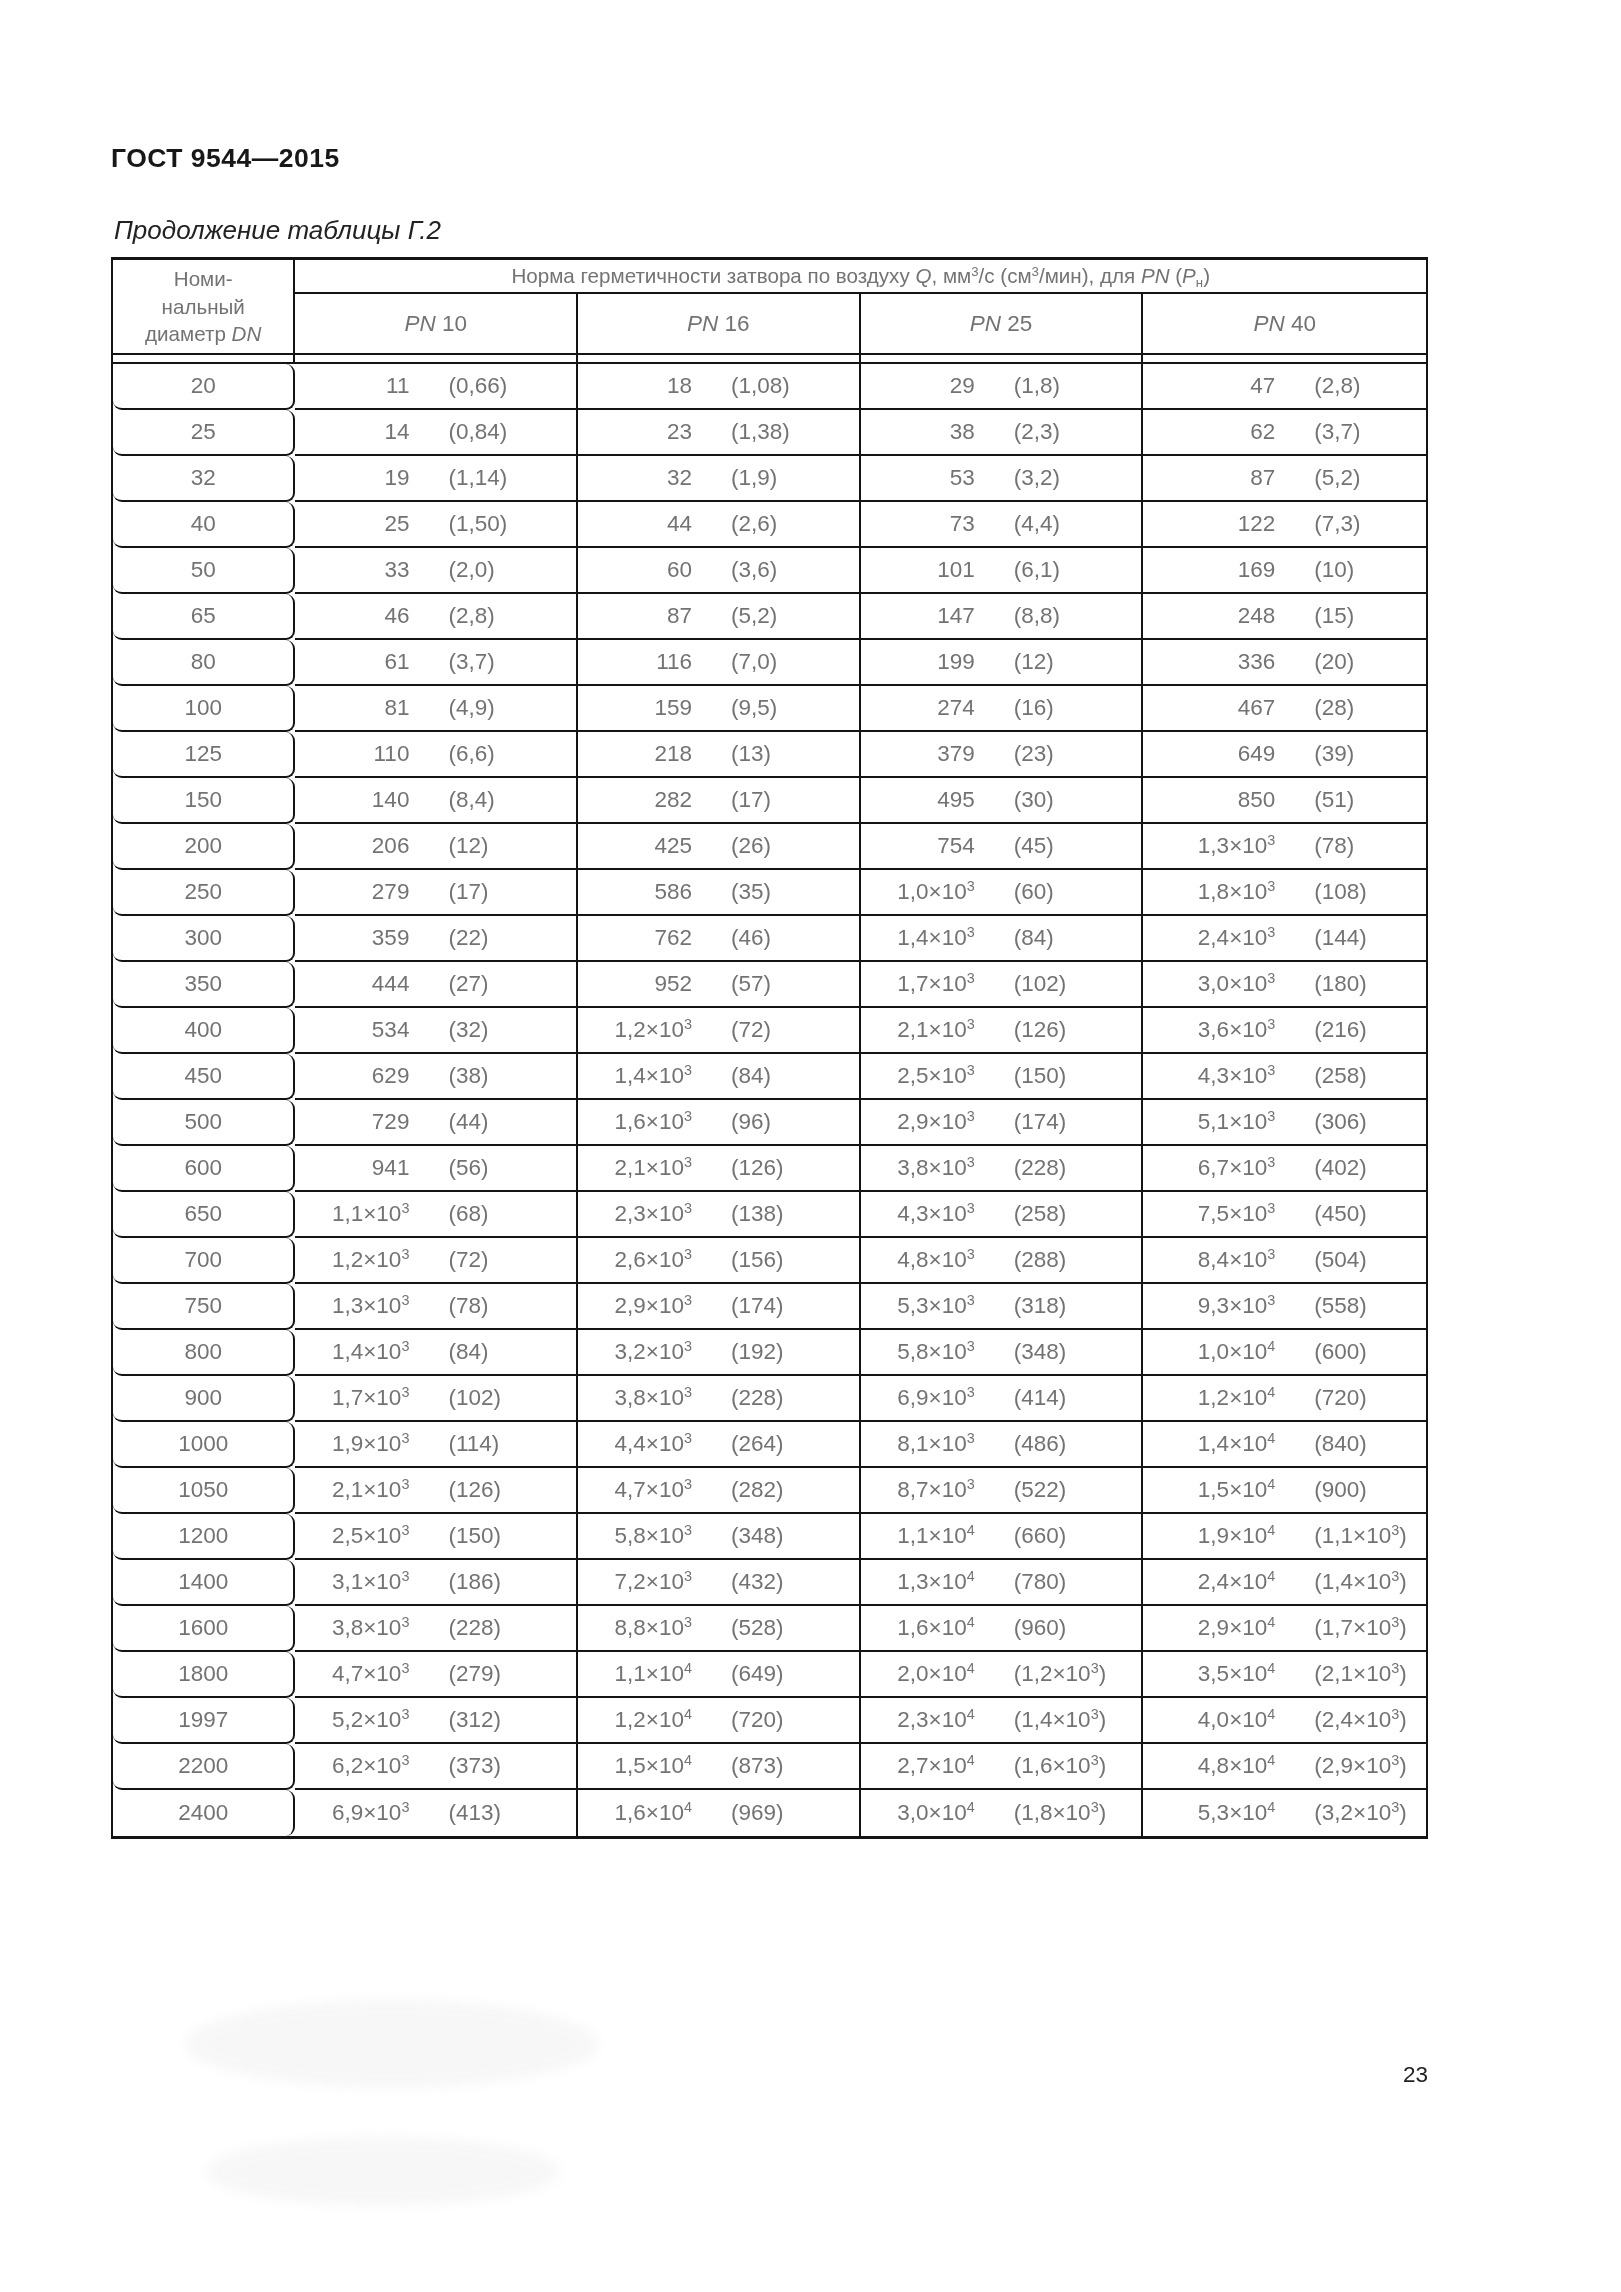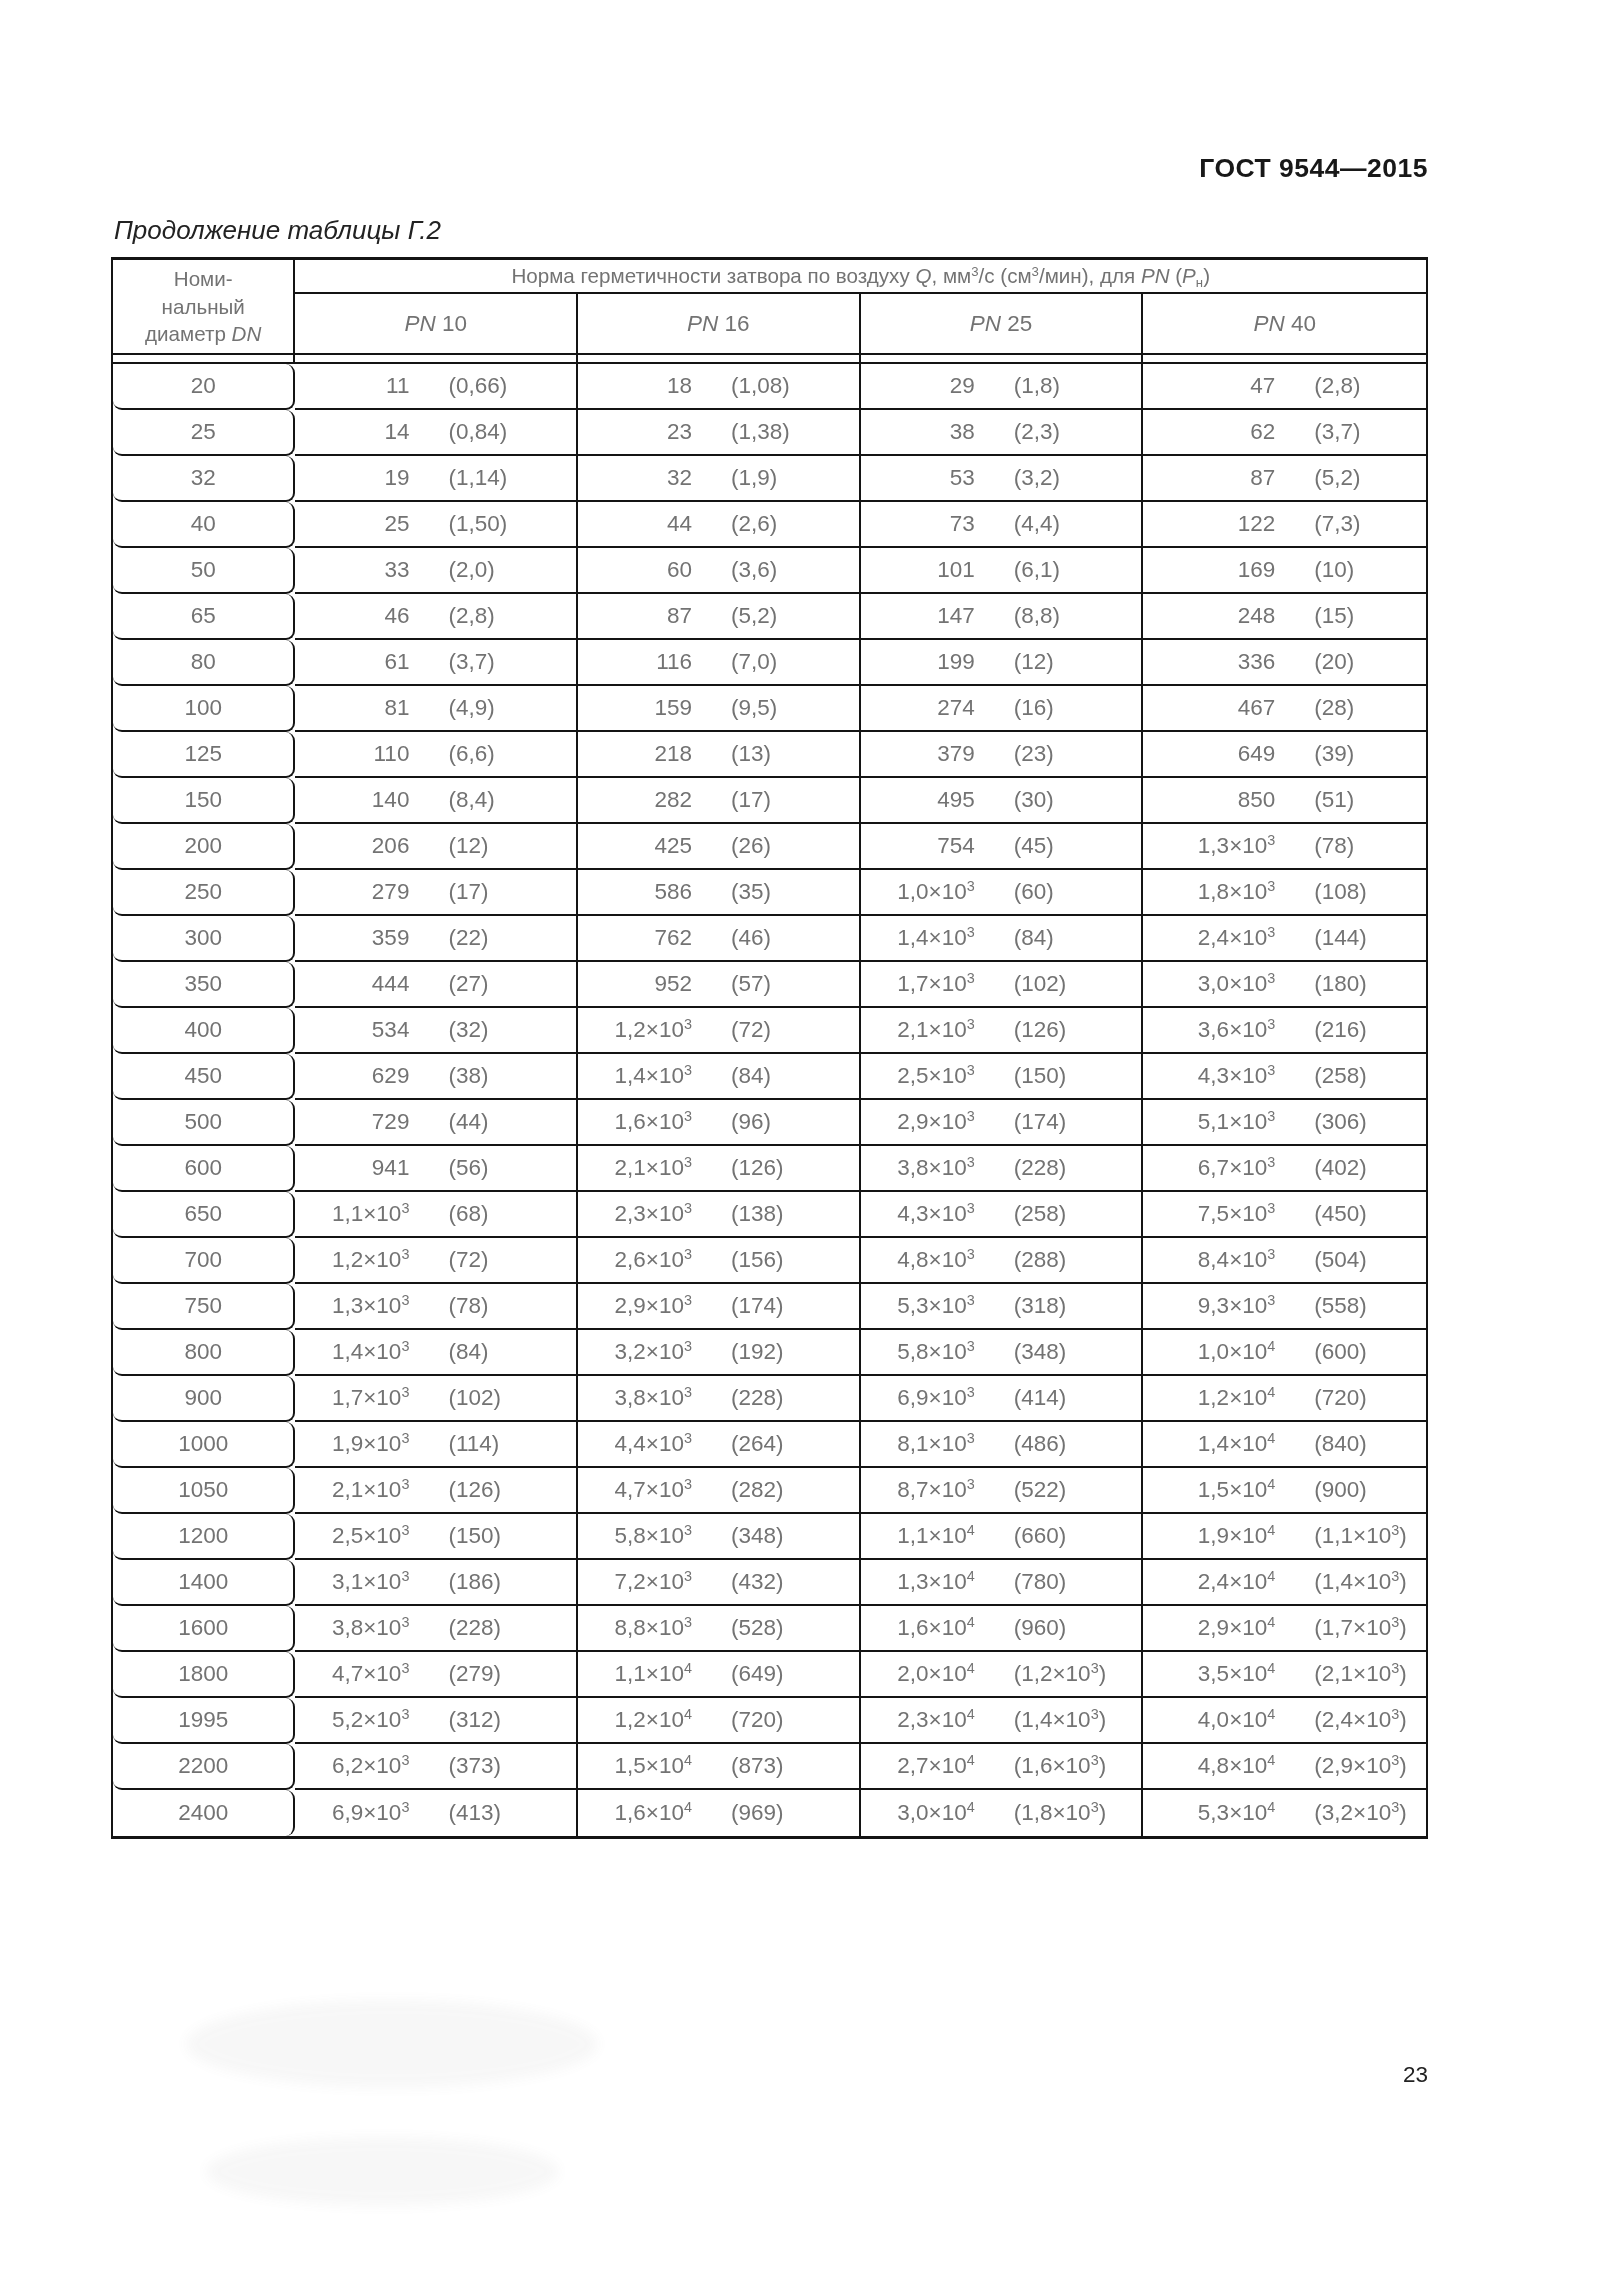--- a/index.html
+++ b/index.html
@@ -6,22 +6,22 @@
   .page {
     position:relative;
     width:1621px; height:2293px;
     margin:0 auto;
     background:#ffffff;
     font-family:"Liberation Sans", sans-serif;
     color:#1d1d1d;
     overflow:hidden;
   }
   .doc-code {
-    position:absolute; top:153px; left:111px; width:1317px;
-    text-align:right; font-weight:bold; font-size:26.5px; letter-spacing:0.5px;
+    position:absolute; top:143px; left:111px; width:1317px;
+    font-weight:bold; font-size:26.5px; letter-spacing:0.5px;
     color:#181818;
   }
   .caption {
     position:absolute; top:215px; left:114px;
     font-style:italic; font-size:26px; color:#222;
   }
   table.g2 {
     position:absolute; top:257px; left:111px;
     width:1317px;
     border-collapse:separate; border-spacing:0;
@@ -894,21 +894,21 @@
             </div>
           </td>
           <td>
             <div class="pair">
               <span class="v">3,5×10<sup>4</sup></span>
               <span class="p">(2,1×10<sup>3</sup>)</span>
             </div>
           </td>
         </tr>
         <tr>
-          <td class="dn">1995</td>
+          <td class="dn">1997</td>
           <td>
             <div class="pair">
               <span class="v">5,2×10<sup>3</sup></span>
               <span class="p">(312)</span>
             </div>
           </td>
           <td>
             <div class="pair">
               <span class="v">1,2×10<sup>4</sup></span>
               <span class="p">(720)</span>

